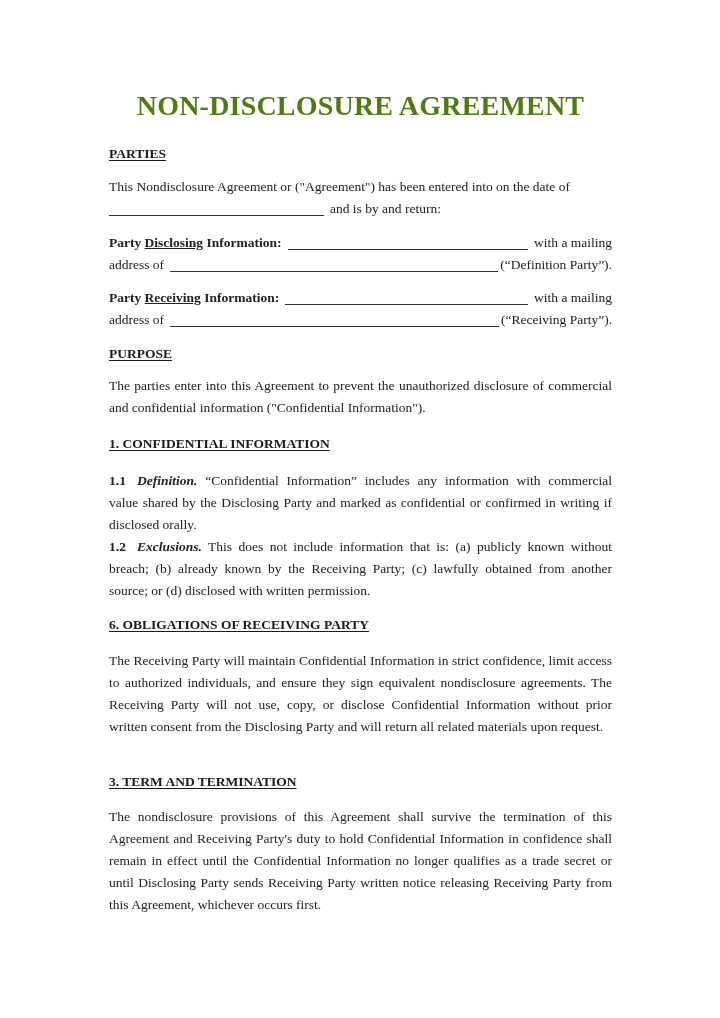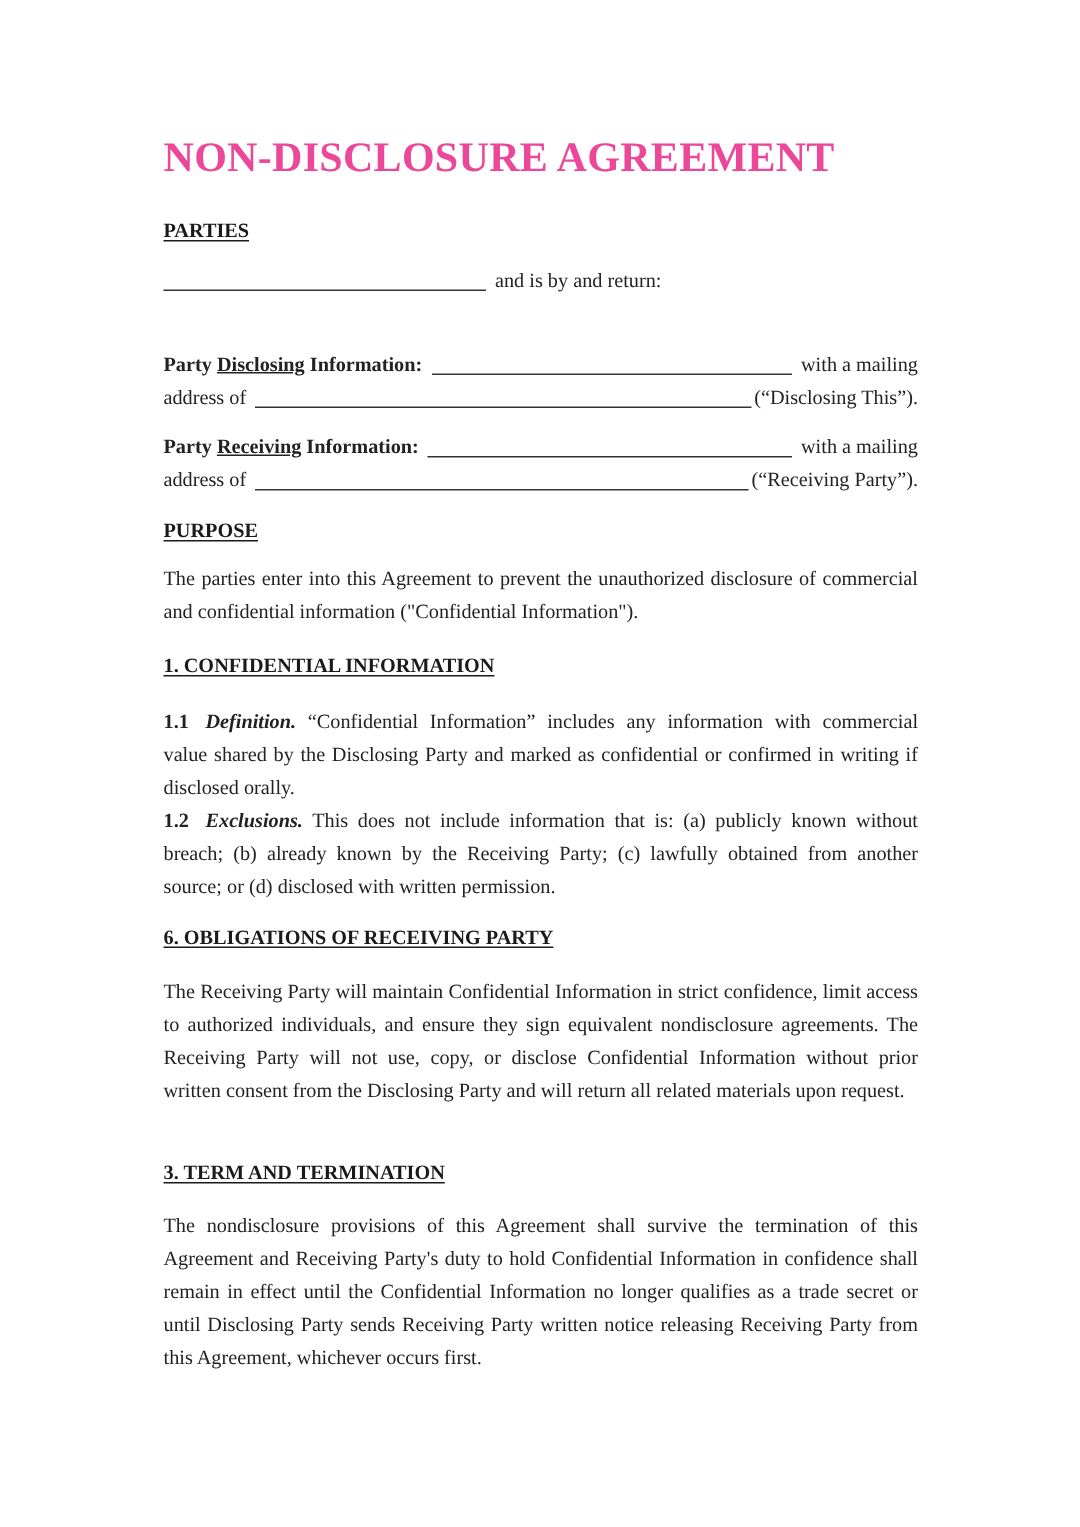--- a/index.html
+++ b/index.html
@@ -1,20 +1,20 @@
 <!DOCTYPE html>
 <html><head>
 <meta charset="utf-8">
 <style>
   html, body { margin: 0; padding: 0; background: #ffffff; }
   body { width: 720px; height: 1018px; position: relative; overflow: hidden;
          font-family: "Liberation Serif", "DejaVu Serif", serif; color: #1a1a1a; }
   .page { position: absolute; left: 109px; top: 0; width: 503px; }
-  .title { position: absolute; top: 90px; left: 0; width: 503px; 
-           font-weight: bold; font-size: 28px; letter-spacing: 0.2px; color: #ec4899; }
+  .title { position: absolute; top: 90px; left: 0; width: 503px; text-align: center;
+           font-weight: bold; font-size: 28px; letter-spacing: 0.2px; color: #4d7c0f; }
   .h { position: absolute; left: 0; font-weight: bold; font-size: 13.5px; text-decoration: underline;
        text-underline-offset: 2px; color: #1a1a1a; }
   .p { position: absolute; left: 0; width: 503px; font-size: 13.5px; line-height: 22px;
        text-align: justify; color: #222; }
   .line { display: flex; align-items: flex-end; width: 503px; white-space: nowrap; }
   .blank { display: inline-block; border-bottom: 1px solid #333; height: 14px; }
   .flex1 { flex: 1; margin: 0 6px 4px 6px; }
   b.u { text-decoration: underline; }
   .num { font-weight: bold; display: inline-block; width: 28px; }
   .em { font-weight: bold; font-style: italic; }
@@ -22,36 +22,39 @@
 </head>
 <body>
 
 <div class="page">
 
   <div class="title">NON-DISCLOSURE AGREEMENT</div>
 
   <div class="h" style="top:146px;text-decoration:underline;">PARTIES</div>
 
   <div class="p" style="top:176px;">
+    <div class="line" style="justify-content:space-between;">
+      <span>This Nondisclosure Agreement or ("Agreement") has been entered into on the date of</span>
+    </div>
     <div class="line">
       <span class="blank" style="width:215px; margin-right:6px; margin-bottom:4px;"></span>
       <span>and is by and return:</span>
     </div>
   </div>
 
   <div class="p" style="top:232px;">
     <div class="line">
       <b>Party</b>&nbsp;<b class="u">Disclosing</b>&nbsp;<b>Information:</b>
       <span class="blank flex1"></span>
       <span>with a mailing</span>
     </div>
     <div class="line">
       <span>address of</span>
       <span class="blank flex1" style="margin-right:2px;"></span>
-      <span>(“Disclosing This”).</span>
+      <span>(“Definition Party”).</span>
     </div>
   </div>
 
   <div class="p" style="top:287px;">
     <div class="line">
       <b>Party</b>&nbsp;<b class="u">Receiving</b>&nbsp;<b>Information:</b>
       <span class="blank flex1"></span>
       <span>with a mailing</span>
     </div>
     <div class="line">

